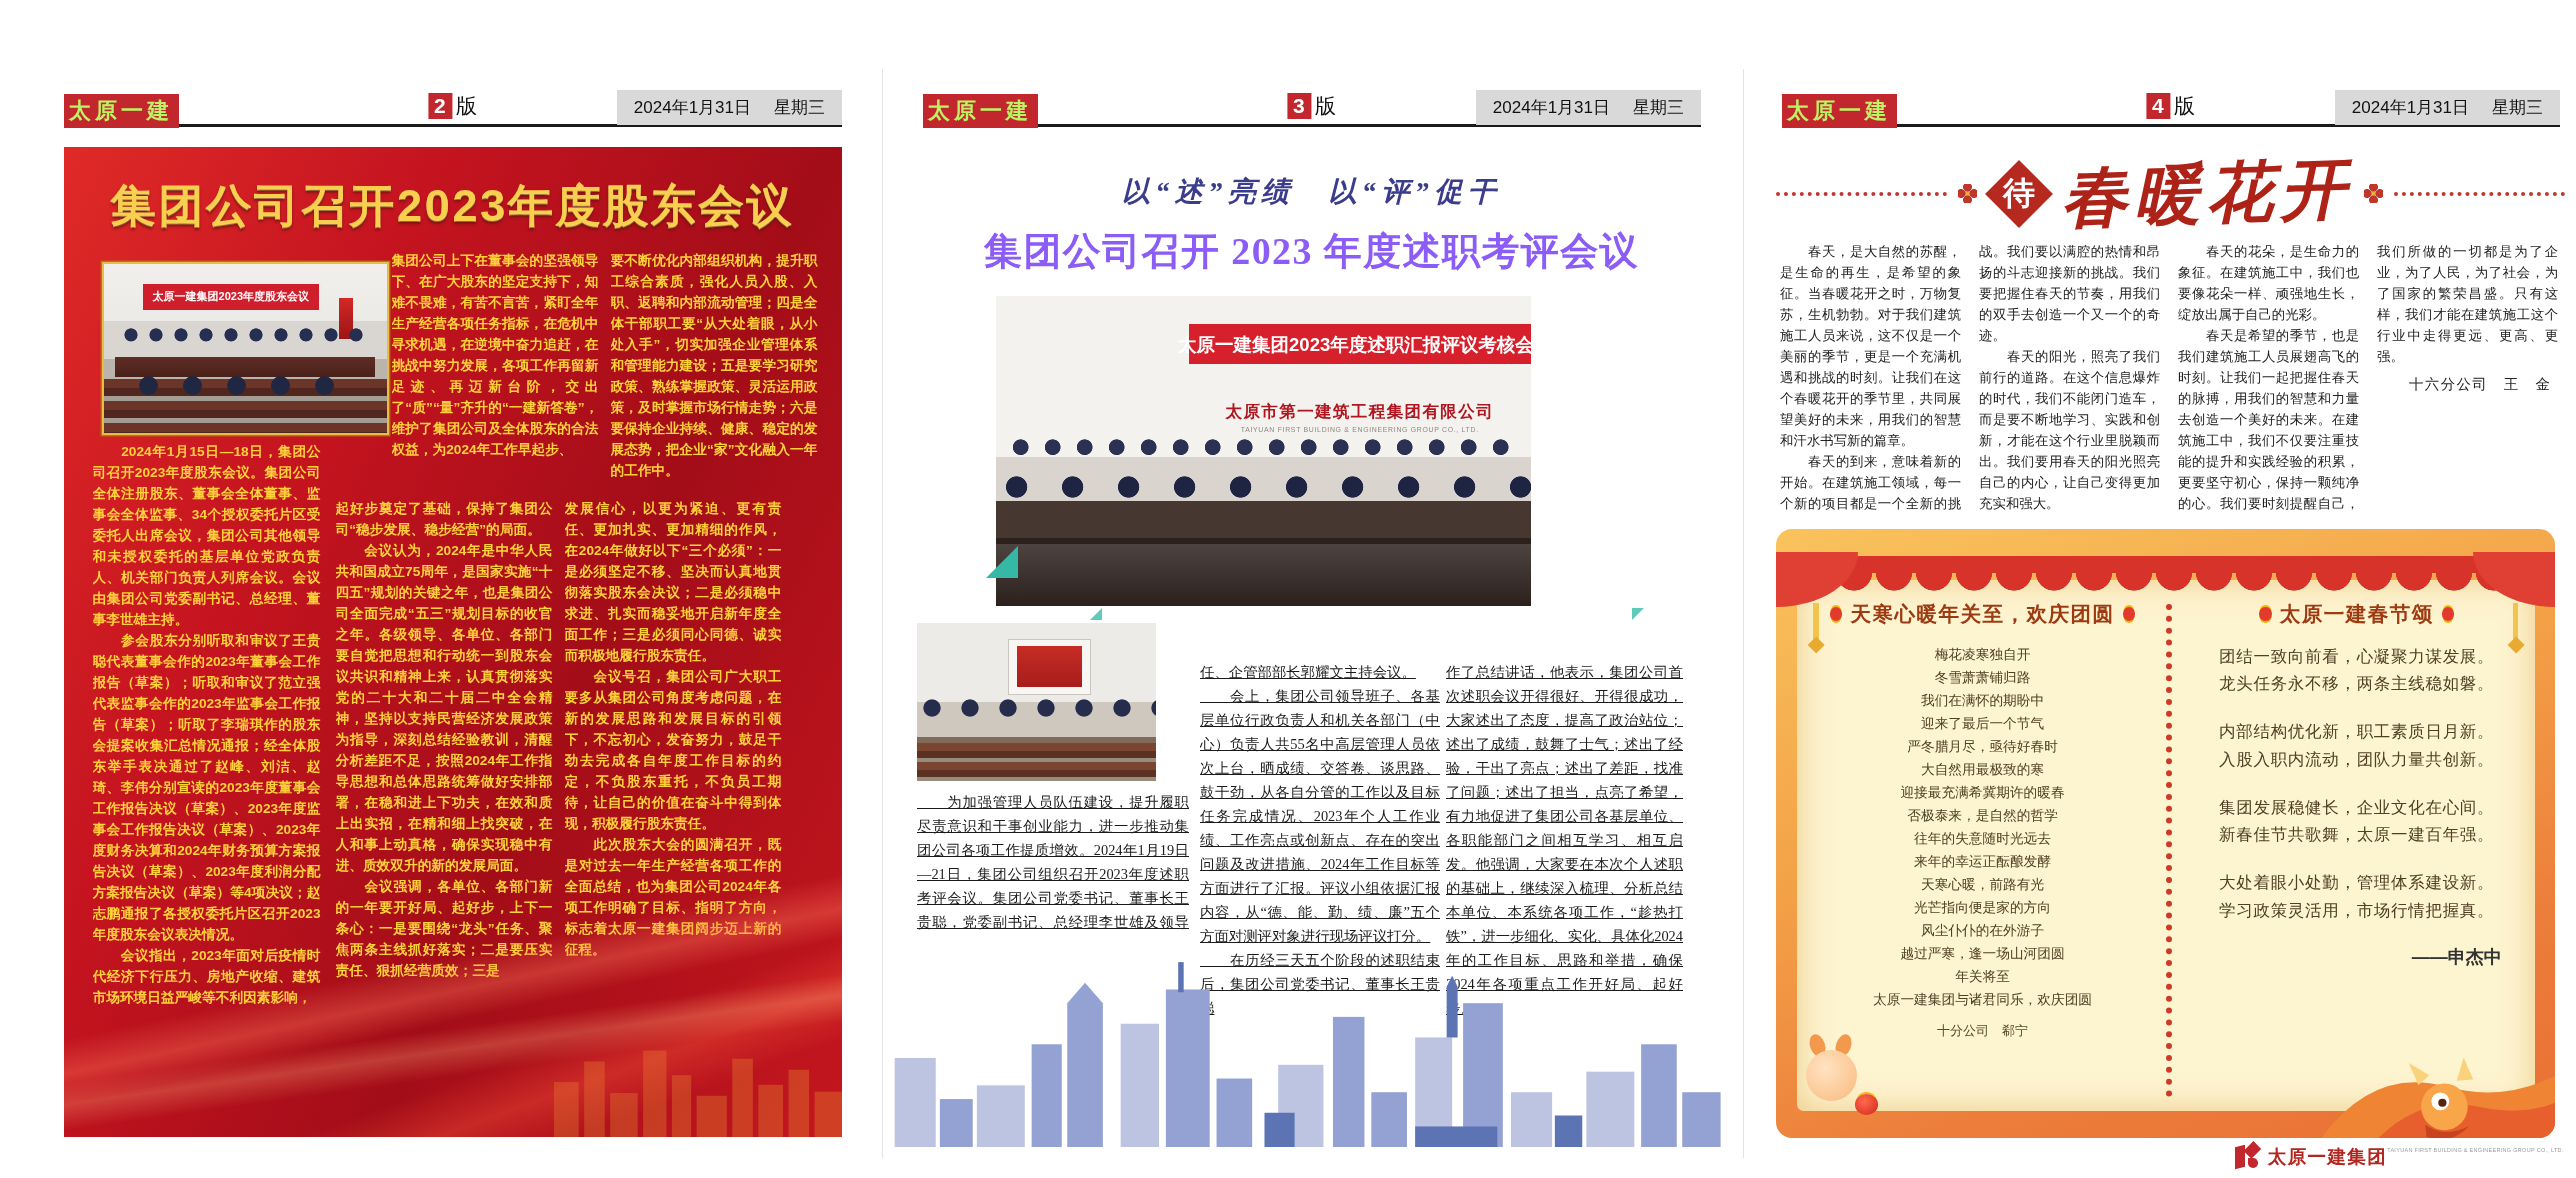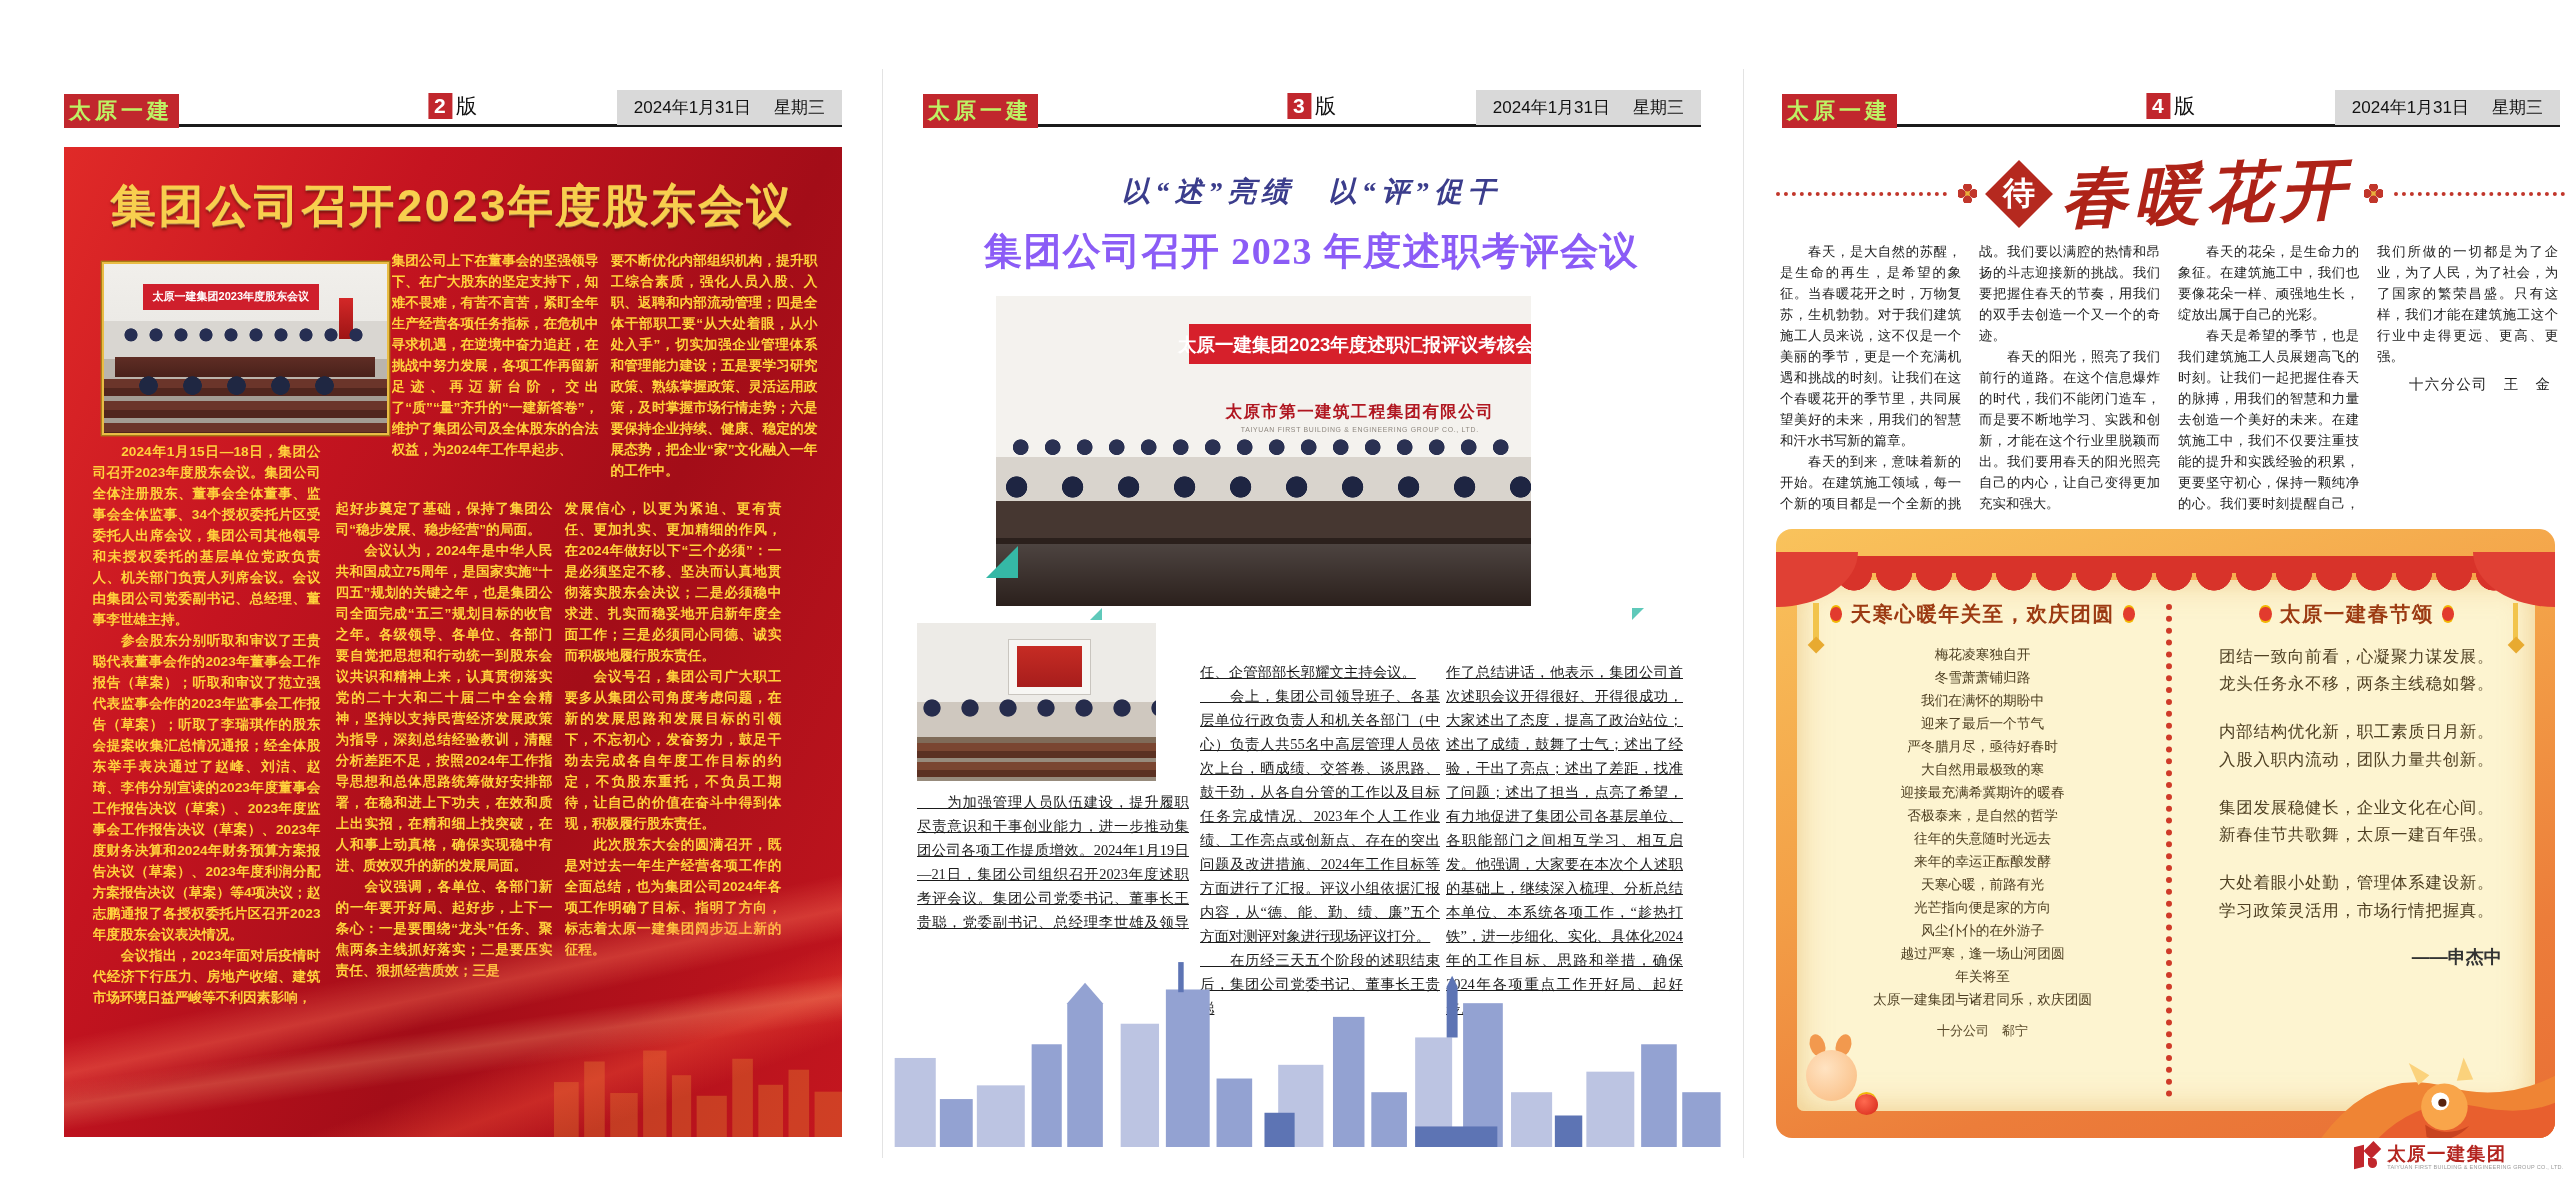--- a/index.html
+++ b/index.html
@@ -144,21 +144,21 @@
   .mascot .ear.e2{left:37px;transform:rotate(18deg);}
   .mascot .lant{position:absolute;right:2.7px;bottom:5.5px;width:23px;height:20.6px;border-radius:50%;
       background:radial-gradient(circle at 40% 35%,#ff6a50,#d42516);box-shadow:0 -3.4px 0 -1.4px #f2b705;}
   .dragon{position:absolute;right:-5.5px;bottom:-9.6px;}
   .brand{position:absolute;right:12.3px;bottom:8.2px;display:flex;align-items:center;gap:6.9px;}
   .brand .mark{width:27.4px;height:27.4px;position:relative;}
   .brand .mark i{position:absolute;display:block;background:#c1272d;}
   .brand .mark i.m1{left:1.4px;top:2.7px;width:9.6px;height:22px;transform:skewY(-14deg);}
   .brand .mark i.m2{left:13.7px;top:0px;width:11px;height:13.7px;transform:rotate(45deg);}
   .brand .mark i.m3{left:15px;top:15px;width:9.6px;height:9.6px;border-radius:0 50% 50% 50%;}
-  .brand .txt{display:flex;flex-direction:column;line-height:1.1;}
+  .brand .txt{display:flex;flex-direction:row;line-height:1.1;}
   .brand .cn{font-size:18.5px;font-weight:900;color:#b3251f;font-family:"Liberation Serif",serif;letter-spacing:1.4px;}
   .brand .en{font-size:5.5px;color:#9a9a9a;letter-spacing:0.3px;}
 </style>
 </head>
 <body>
 
 <div class="sheet">
 
   <div class="vsep" style="left:882px"></div>
   <div class="vsep" style="left:1743px"></div>

